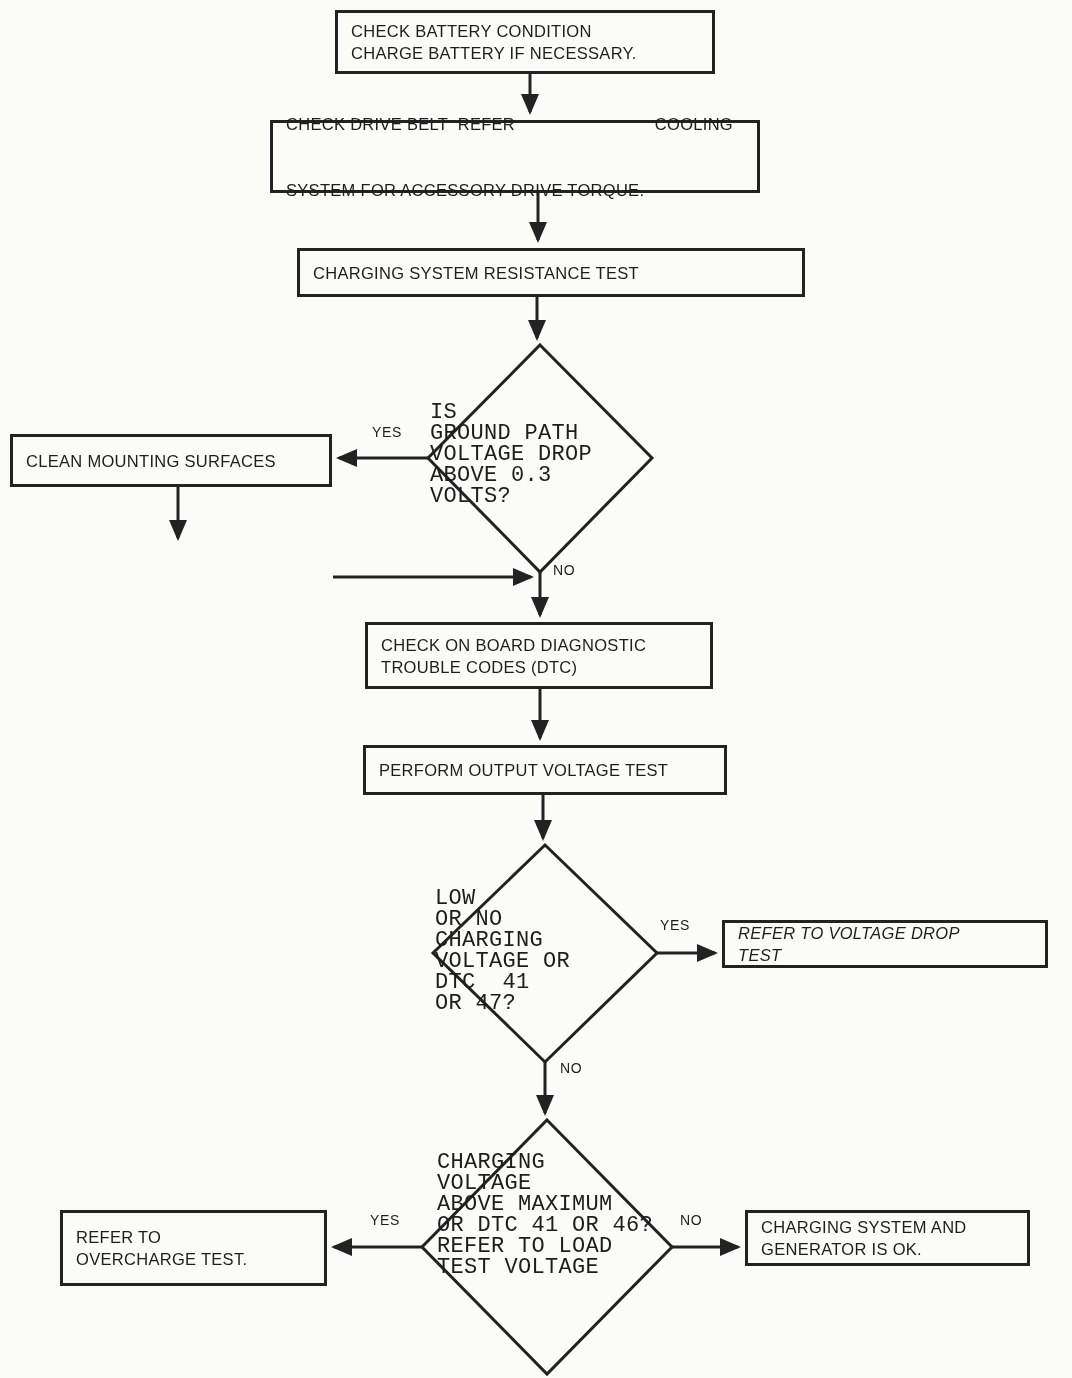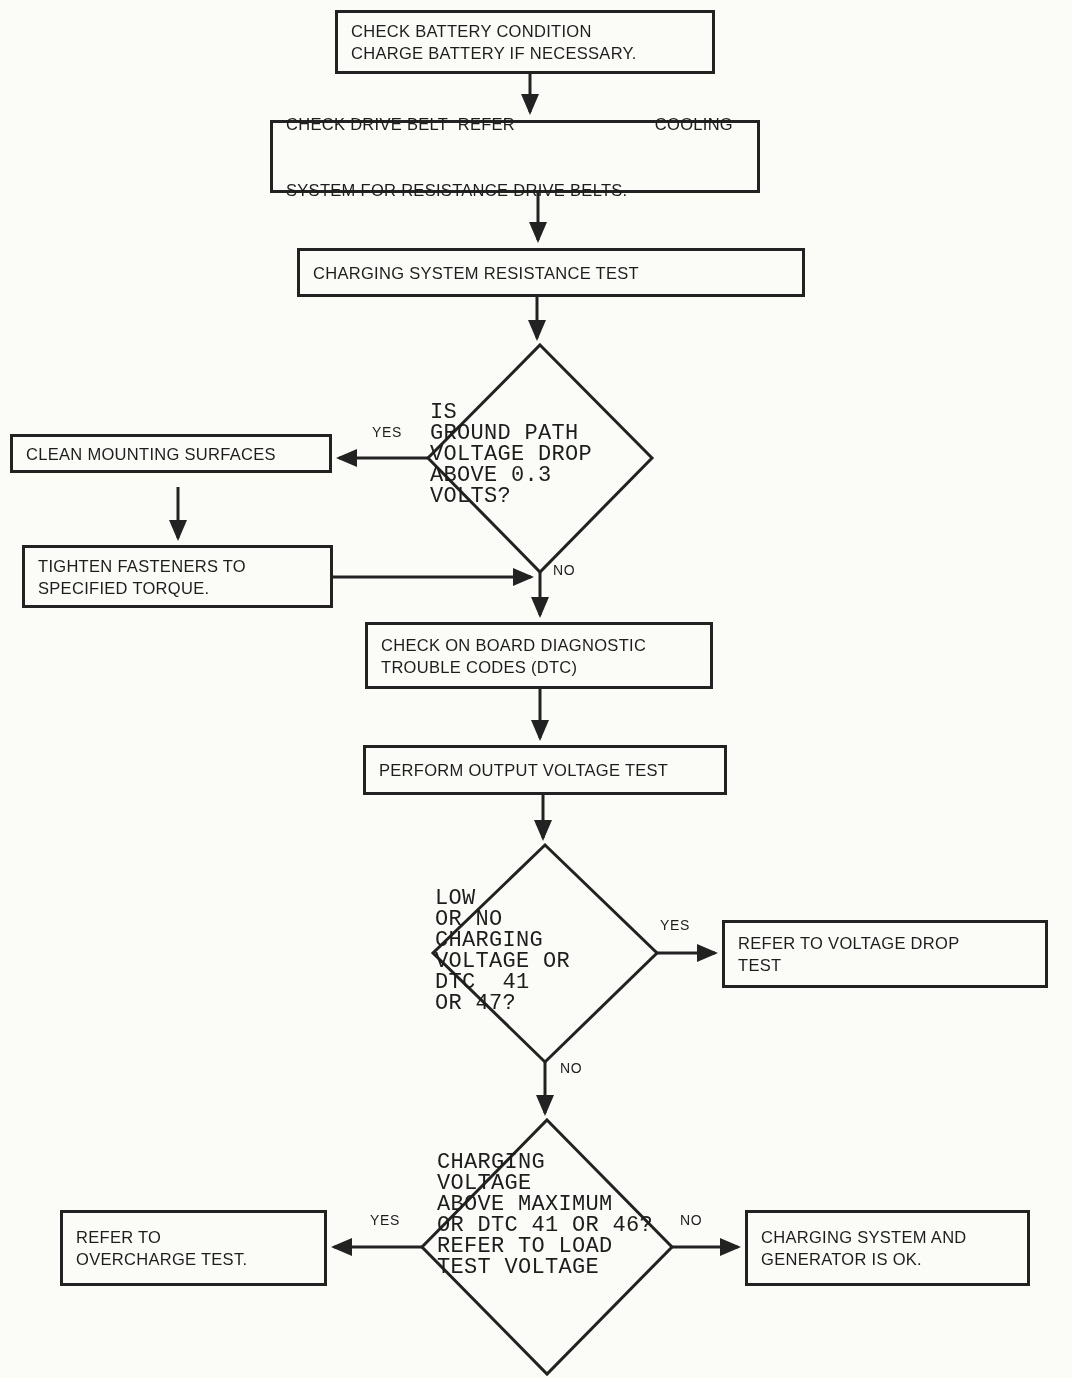--- a/index.html
+++ b/index.html
@@ -88,57 +88,53 @@
     <div class="node-text">CHECK BATTERY CONDITION
 CHARGE BATTERY IF NECESSARY.</div>
   </div>
 
   <div class="node" style="left:270px; top:120px; width:490px; height:73px;">
     <div class="node-text">
       <div class="belt-line1">
         <span>CHECK DRIVE BELT  REFER</span>
         <span style="padding-right:14px">COOLING</span>
       </div>
-      <div>SYSTEM FOR RESISTANCE DRIVE BELTS.</div>
+      <div>SYSTEM FOR ACCESSORY DRIVE TORQUE.</div>
     </div>
   </div>
 
   <div class="node" style="left:297px; top:248px; width:508px; height:49px;">
     <div class="node-text">CHARGING SYSTEM RESISTANCE TEST</div>
   </div>
 
-  <div class="node" style="left:10px; top:434px; width:322px; height:39px;">
+  <div class="node" style="left:10px; top:434px; width:322px; height:53px;">
     <div class="node-text">CLEAN MOUNTING SURFACES</div>
   </div>
 
-  <div class="node" style="left:22px; top:545px; width:311px; height:63px;">
-    <div class="node-text">TIGHTEN FASTENERS TO
-SPECIFIED TORQUE.</div>
-  </div>
 
   <div class="node" style="left:365px; top:622px; width:348px; height:67px;">
     <div class="node-text">CHECK ON BOARD DIAGNOSTIC
 TROUBLE CODES (DTC)</div>
   </div>
 
   <div class="node" style="left:363px; top:745px; width:364px; height:50px;">
     <div class="node-text">PERFORM OUTPUT VOLTAGE TEST</div>
   </div>
 
-  <div class="node" style="left:722px; top:920px; width:326px; height:68px;">
+  <div class="node" style="left:722px; top:920px; width:326px; height:48px;font-style:italic;">
     <div class="node-text">REFER TO VOLTAGE DROP
 TEST</div>
   </div>
 
   <div class="node" style="left:60px; top:1210px; width:267px; height:76px;">
     <div class="node-text">REFER TO
 OVERCHARGE TEST.</div>
   </div>
 
-  <div class="node" style="left:745px; top:1210px; width:285px; height:76px;">
+  <div class="node" style="left:745px; top:1210px; width:285px; height:56px;">
     <div class="node-text">CHARGING SYSTEM AND
 GENERATOR IS OK.</div>
   </div>
 
   <div class="diamond-text" style="left:430px; top:402px; width:220px;">IS
 GROUND PATH
 VOLTAGE DROP
 ABOVE 0.3
 VOLTS?</div>
 

